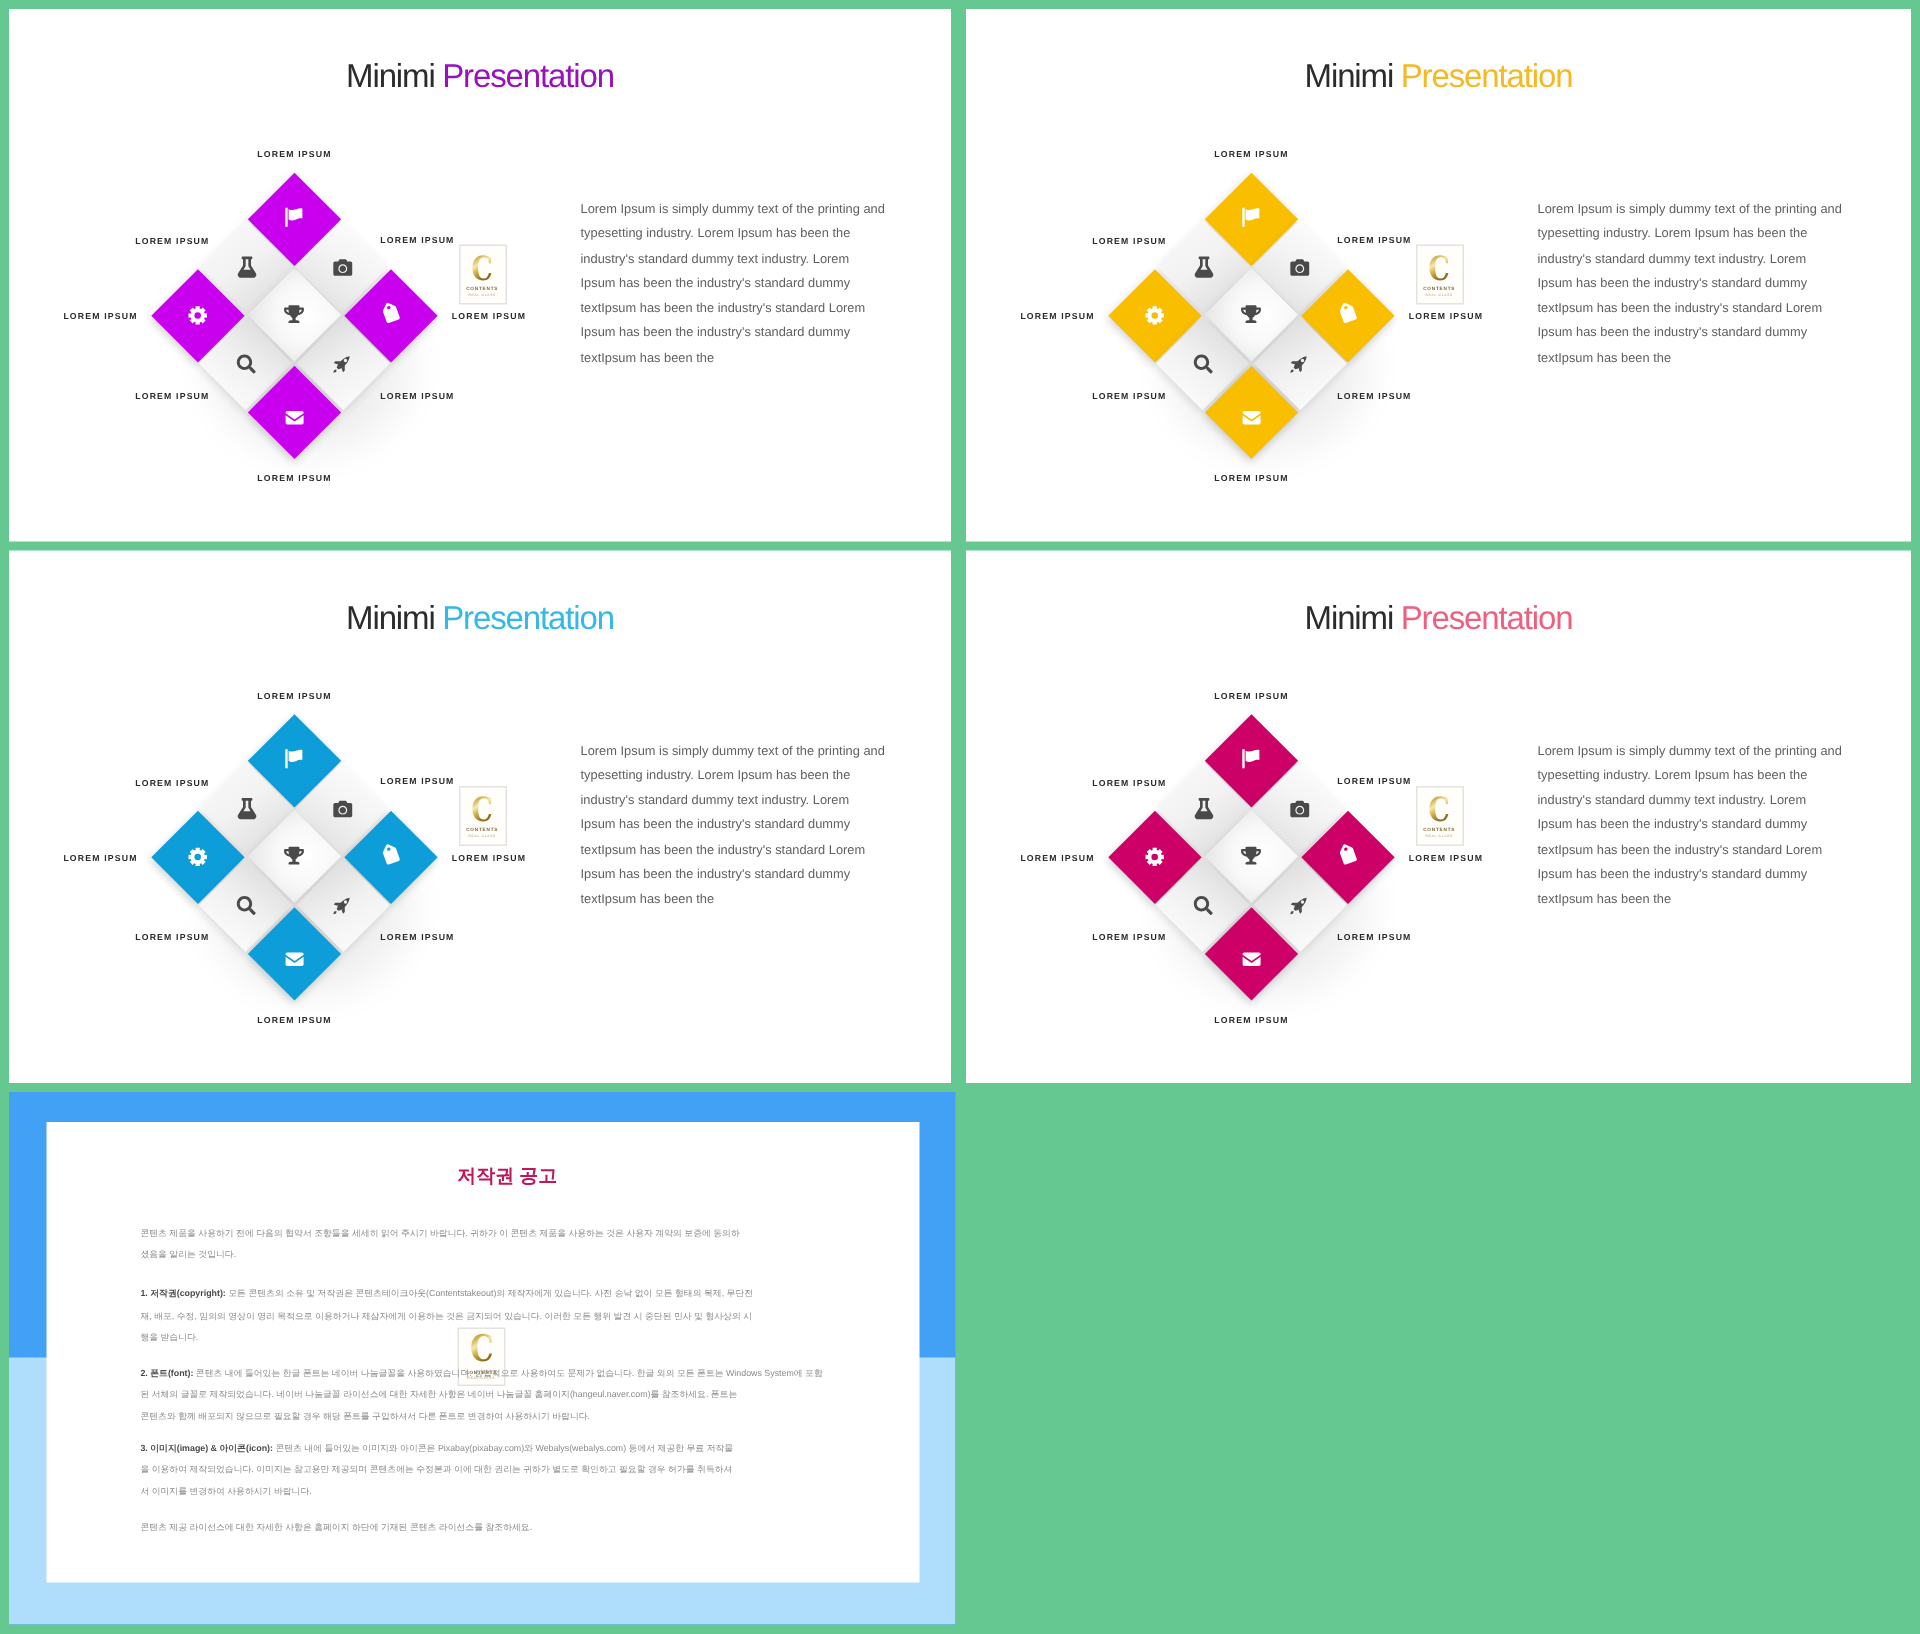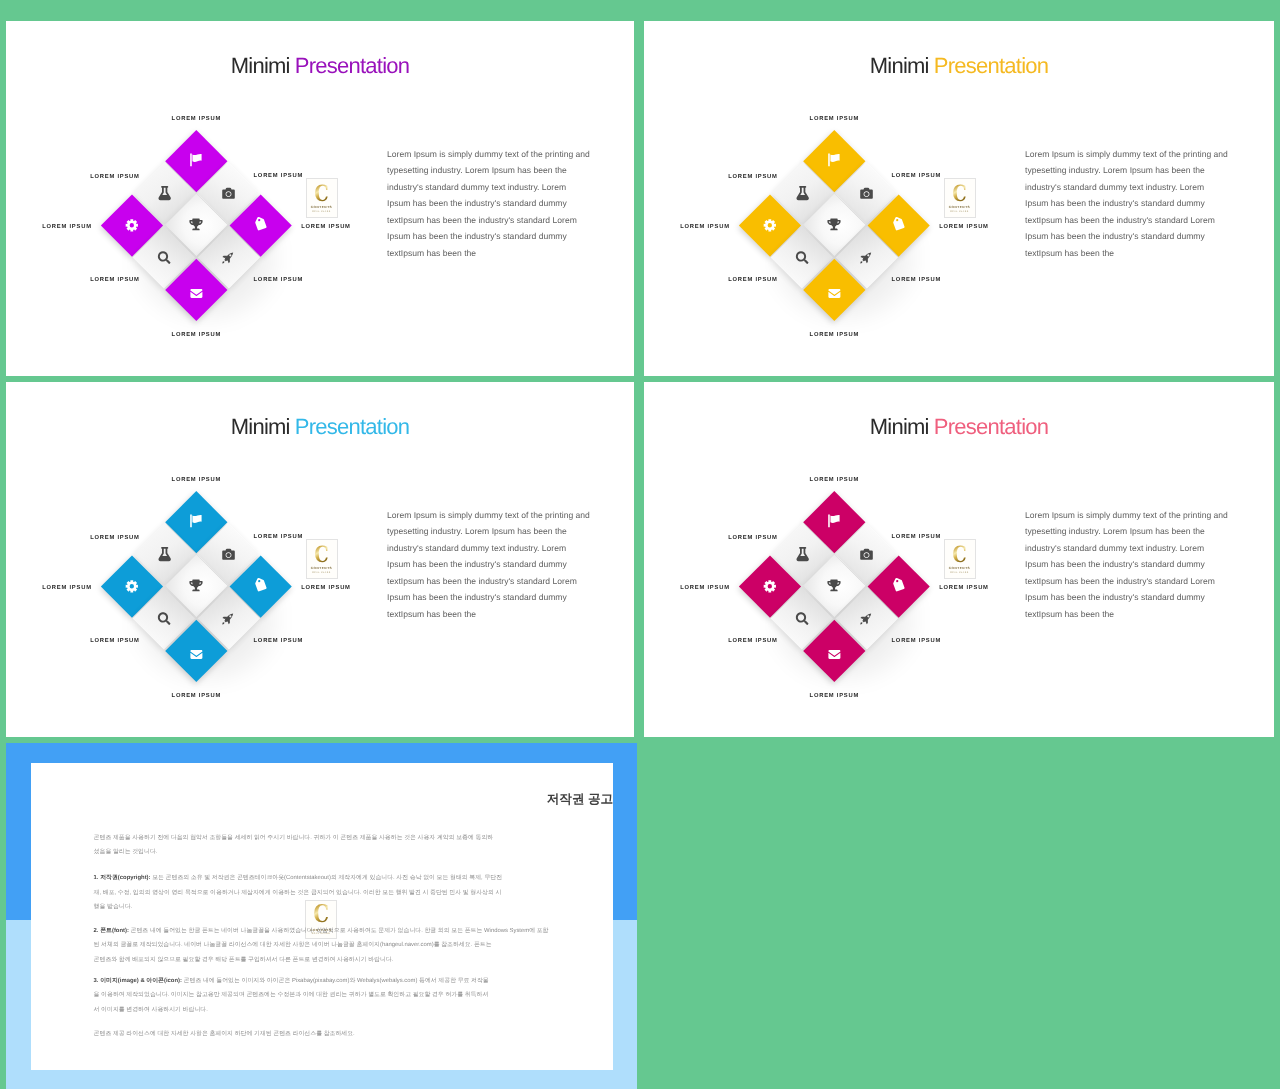--- a/index.html
+++ b/index.html
@@ -1,18 +1,18 @@
 <!DOCTYPE html>
 <html><head>
 <meta charset="utf-8">
 <style>
   html,body{margin:0;padding:0;}
   body{width:1280px;height:1089px;background:#65c890;-webkit-font-smoothing:antialiased;text-rendering:geometricPrecision;
        font-family:"Liberation Sans",sans-serif;overflow:hidden;position:relative;}
-  .slide{position:absolute;background:#fff;overflow:hidden;margin-top:15px;}
+  .slide{position:absolute;background:#fff;overflow:hidden;}
   .s1{left:6px;  top:6px;   width:628px; height:355px;}
   .s2{left:644px;top:6px;   width:630px; height:355px;}
   .s3{left:6px;  top:367px; width:628px; height:355px;}
   .s4{left:644px;top:367px; width:630px; height:355px;}
   .s5{left:6px;  top:728px; width:631px; height:355px;background:#42a0f5;}
 
   
   .title{position:absolute;left:0;width:100%;text-align:center;
          font-size:22px;font-weight:400;line-height:1;white-space:nowrap;}
   .title .m{color:#2b2b2b;letter-spacing:-0.75px;}
@@ -51,22 +51,22 @@
   .logo .lg-s{font-size:2.2px;letter-spacing:.5px;color:#a8986c;margin-top:1.6px;}
 
   
   .para{position:absolute;font-size:8.55px;color:#606060;
         text-align:left;letter-spacing:0.01px;}
   .pline{height:16.5px;line-height:16.5px;white-space:nowrap;}
 
   
   .bluebot{position:absolute;left:0;bottom:0;width:100%;height:178px;background:#afdefc;}
   .paper{position:absolute;left:25.1px;top:20.1px;width:582.1px;height:306.5px;background:#fff;}
-  .cp-title{position:absolute;left:0;width:100%;text-align:right;
-            font-size:12.6px;font-weight:700;color:#404040;line-height:14px;}
+  .cp-title{position:absolute;left:0;width:100%;text-align:center;
+            font-size:12.6px;font-weight:700;color:#be185d;line-height:14px;padding-left:16px;}
   .cp-sub{position:absolute;left:0;width:100%;text-align:center;
           font-size:9.2px;color:#7b7b7b;line-height:10px;}
   .cp-block{position:absolute;font-size:5.9px;color:#8a8a8a;}
   .cp-line{height:14.5px;line-height:14.5px;white-space:nowrap;}
   .cp-block b{color:#4a4a4a;font-weight:700;}
   .cp-logo{position:absolute;width:31.6px;height:39px;padding-top:3px;}
   .cp-logo .lg-c{font-size:23px;}
 </style>
 </head>
 <body>

